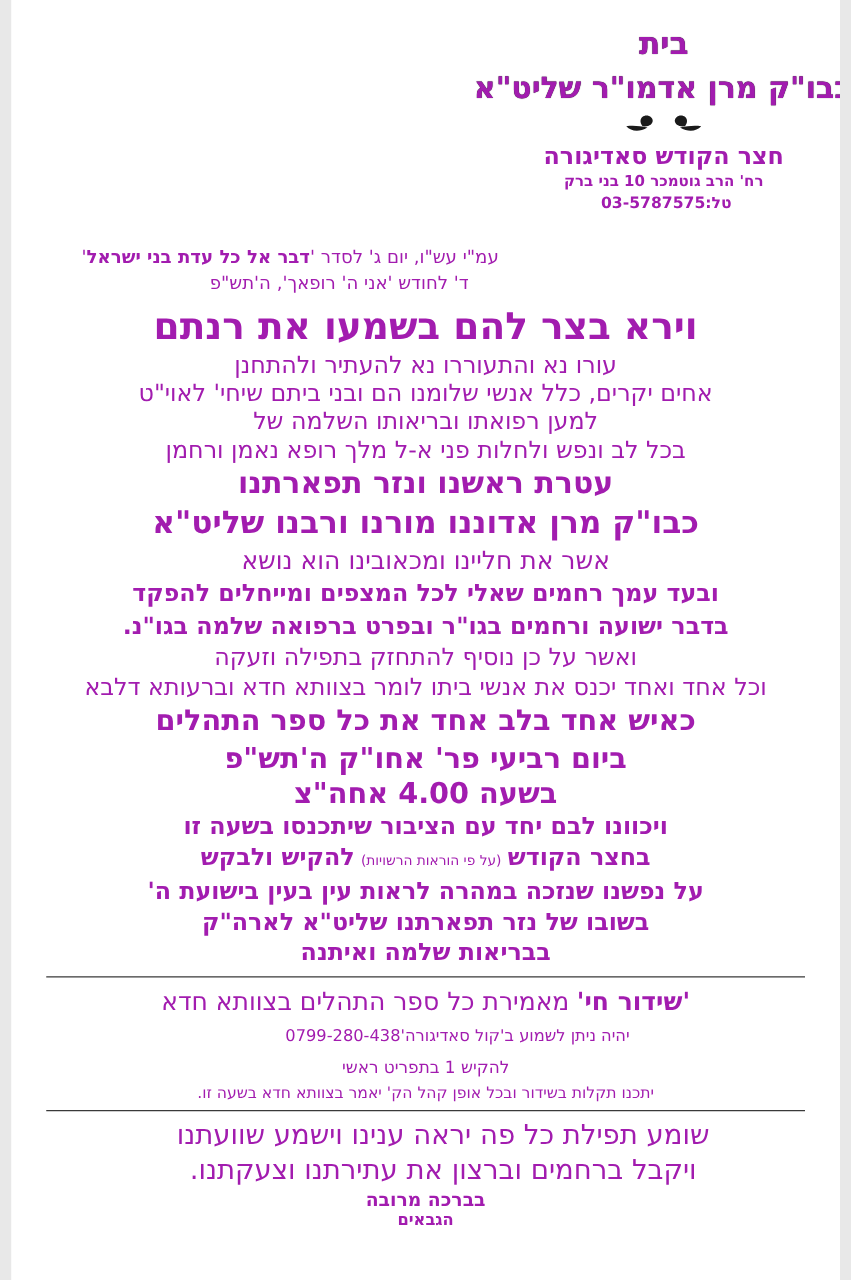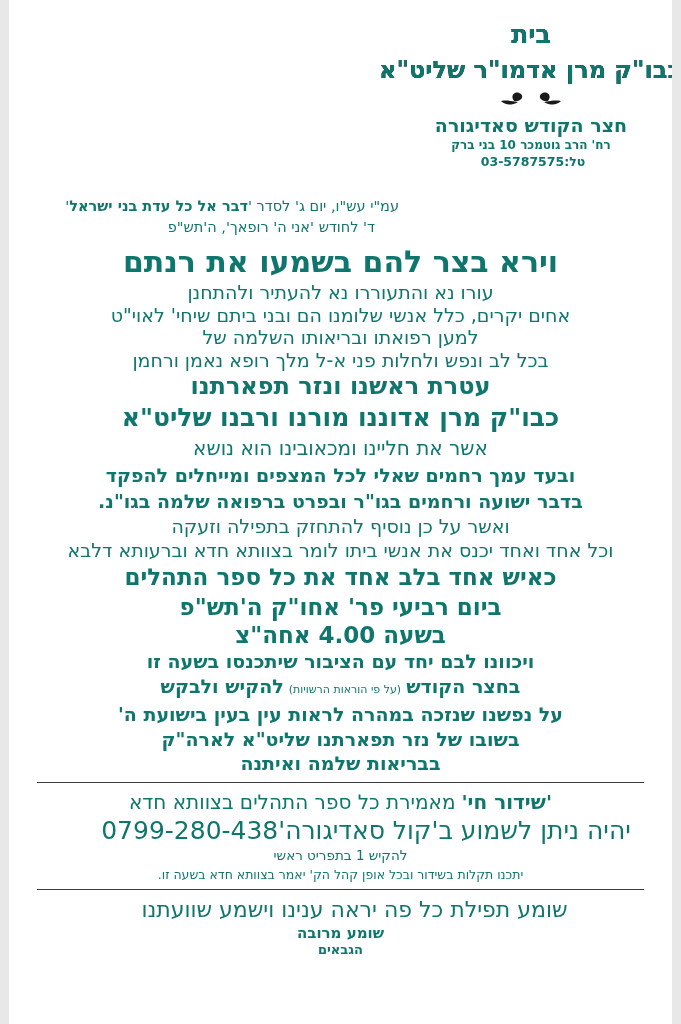--- a/index.html
+++ b/index.html
@@ -1,21 +1,21 @@
 <!DOCTYPE html>
 <html lang="he" dir="rtl"><head>
 <meta charset="utf-8">
 <style>
   html,body{margin:0;padding:0;background:#e8e8e8;}
   .page{
     position:relative;
     width:663px;height:1024px;
     margin:0 auto;
     background:#ffffff;
-    color:#0f766e;
+    color:#a21caf;
     font-family:"DejaVu Sans",sans-serif;
     direction:rtl;
     overflow:hidden;
   }
   
   .letterhead{
     position:absolute;top:20px;left:372px;width:300px;
     text-align:center;white-space:nowrap;
   }
   .logo-line1{
@@ -49,21 +49,21 @@
   .honor3{font-size:20px;line-height:28px;}
   .para2{font-size:19px;font-weight:700;line-height:26px;margin-top:17px;}
   .para3{font-size:19px;line-height:24px;margin-top:13px;}
   .call{font-size:23px;font-weight:700;line-height:30px;}
   .call.last{line-height:27px;}
   .para4{font-size:19px;font-weight:700;line-height:24.6px;}
   .para4 .note{font-weight:400;font-size:11px;margin:0 5px;}
   .rule{border:0;border-top:1.3px solid #3a3a3a;margin:6px 28px;}
   .broadcast .b1{font-size:20px;line-height:27px;margin-top:6px;}
   .broadcast .b1 b{margin-inline-end:6px;}
-  .broadcast .b2{font-size:25px;line-height:29px;padding-left:39px;}
+  .broadcast .b2{font-size:13px;line-height:29px;padding-left:39px;}
   .broadcast .b2 .num{display:inline-block;margin-inline-start:12px;}
   .broadcast .b3{font-size:13.5px;line-height:21px;}
   .broadcast .b4{font-size:12.5px;line-height:17px;}
   .closing{font-size:22px;line-height:28px;margin-top:8px;padding-left:28px;}
   .sig1{font-size:15px;font-weight:700;line-height:18px;margin-top:6px;}
   .sig2{font-size:13px;font-weight:700;line-height:15px;}
   [dir="ltr"]{unicode-bidi:isolate;}
 </style>
 </head>
 <body>
@@ -138,19 +138,20 @@
       <div class="b1"><b>'שידור חי'</b><span>מאמירת כל ספר התהלים בצוותא חדא</span></div>
       <div class="b2"><span>יהיה ניתן לשמוע ב'קול סאדיגורה'</span><span class="num" dir="ltr">0799-280-438</span></div>
       <div class="b3">להקיש 1 בתפריט ראשי</div>
       <div class="b4">יתכנו תקלות בשידור ובכל אופן קהל הק' יאמר בצוותא חדא בשעה זו.</div>
     </div>
 
     <hr class="rule">
 
     <div class="closing">
       <div>שומע תפילת כל פה יראה ענינו וישמע שוועתנו</div>
+      <div>ויקבל ברחמים וברצון את עתירתנו וצעקתנו.</div>
     </div>
 
-    <div class="sig1">שומע מרובה</div>
+    <div class="sig1">בברכה מרובה</div>
     <div class="sig2">הגבאים</div>
 
   </div>
 </div>
 
 </body></html>

